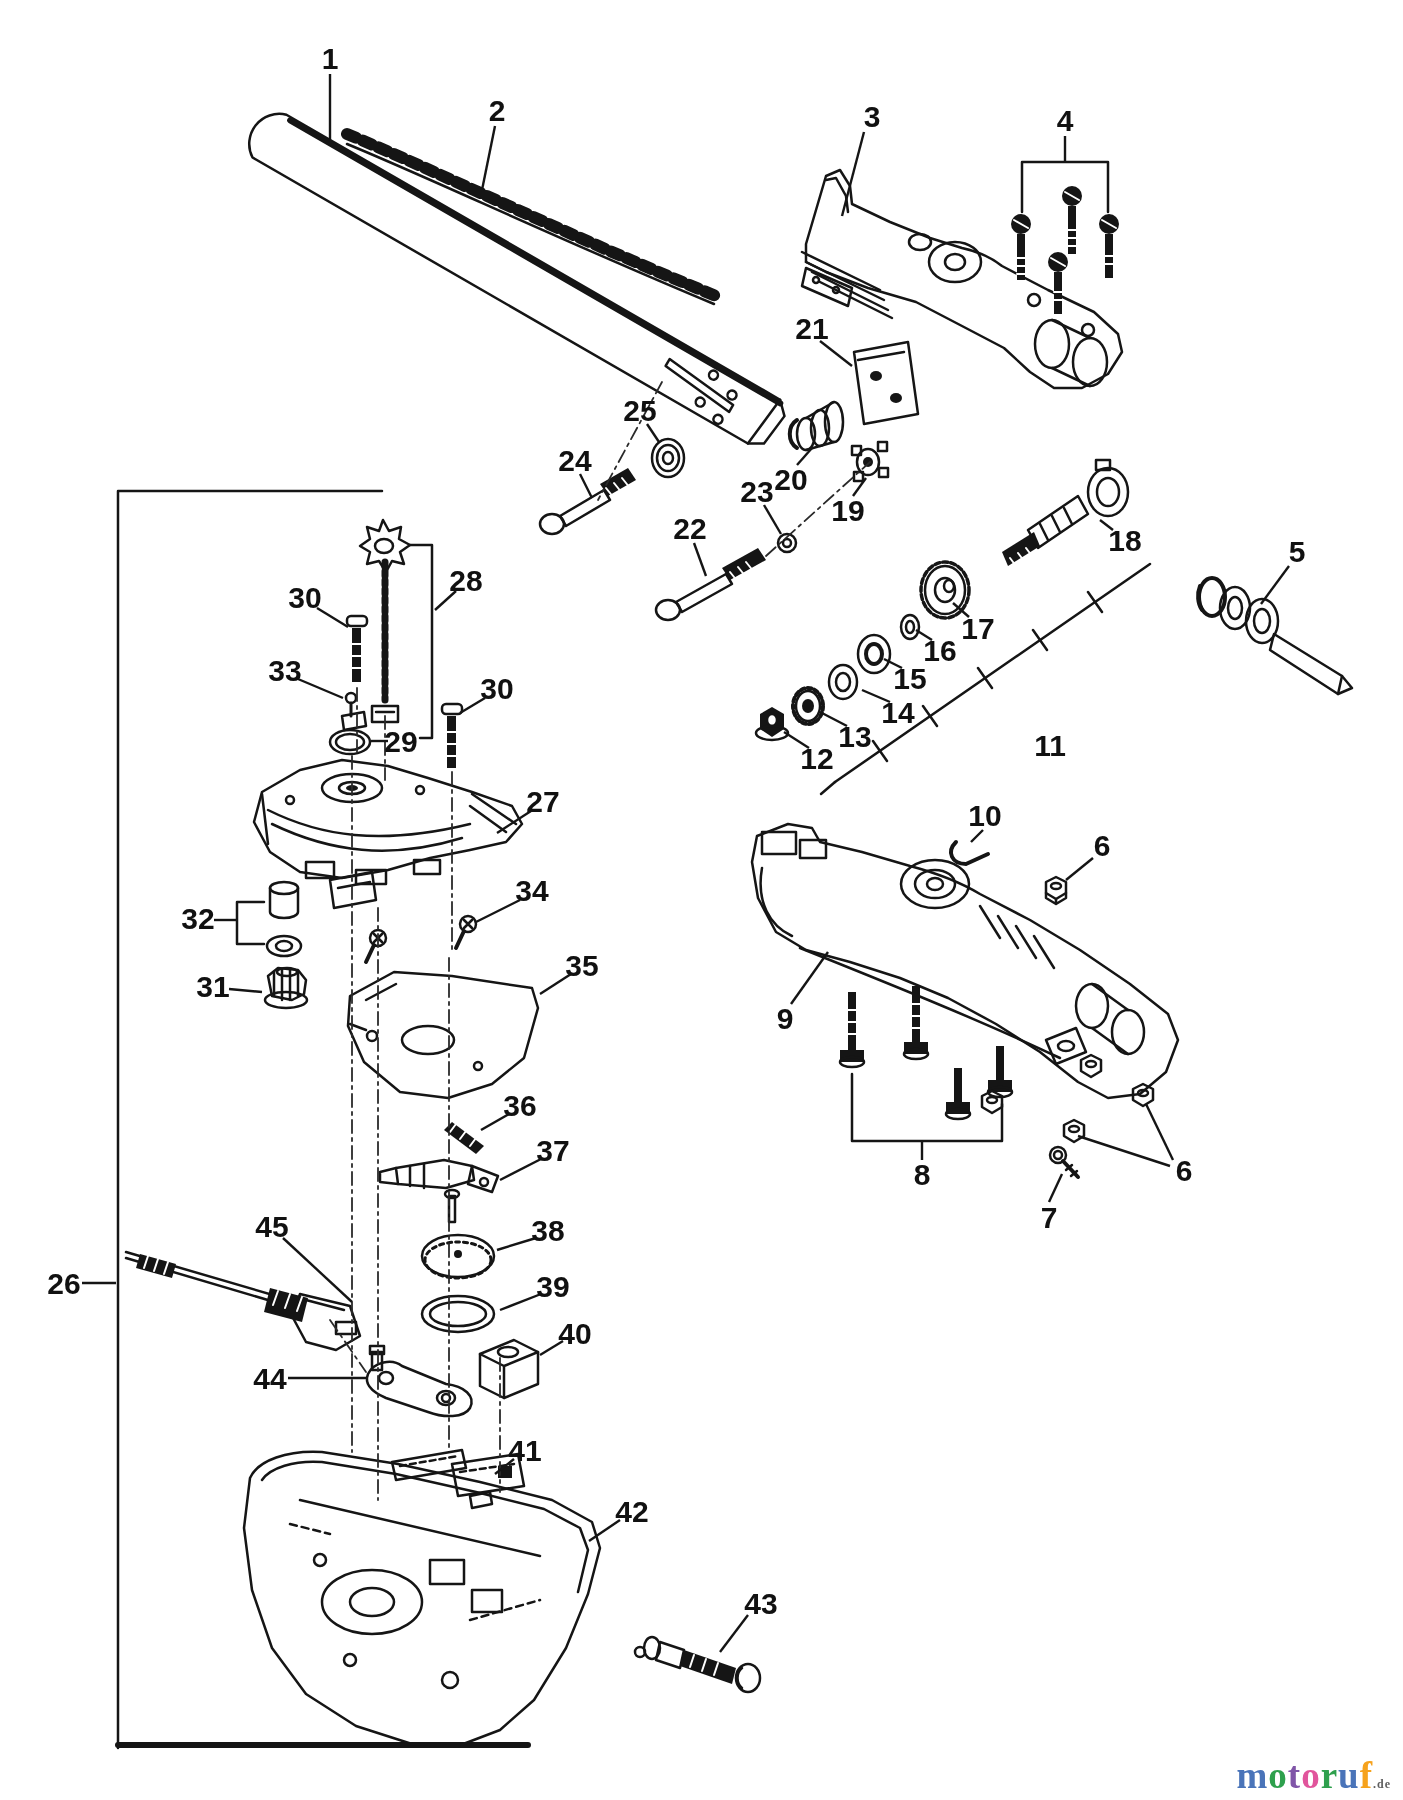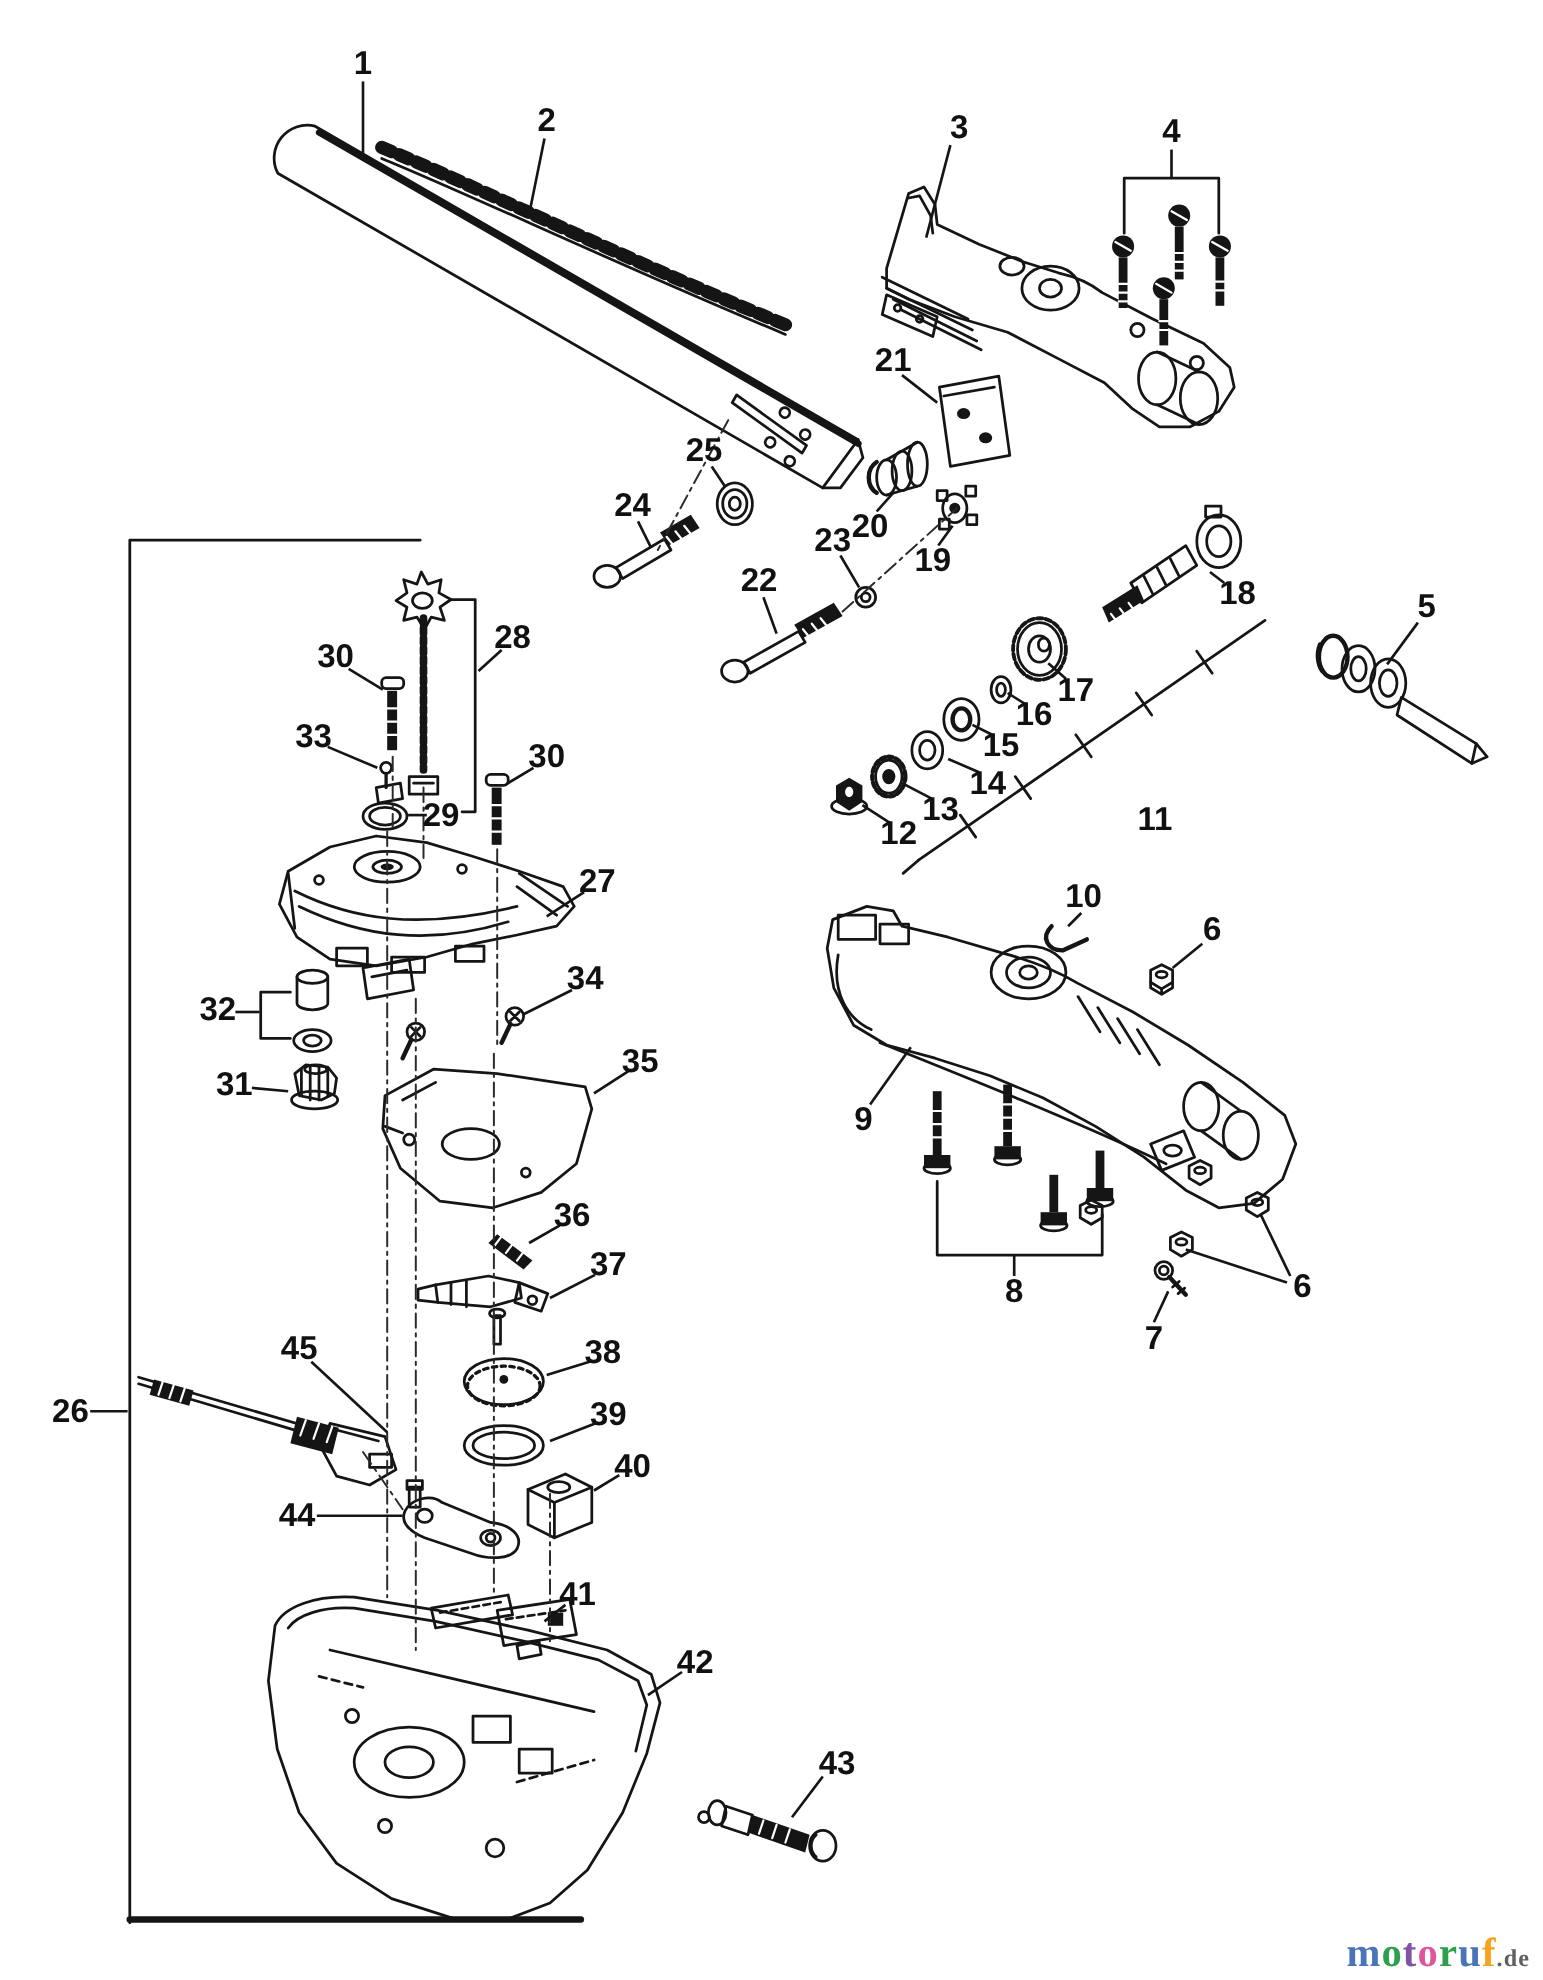--- a/index.html
+++ b/index.html
@@ -13,21 +13,21 @@
   .art .wh{stroke:#ffffff;stroke-width:2;}
   .art .thick{stroke-width:6;}
   .art .med{stroke-width:4;}
   .art .dd{stroke:#2a2a2a;stroke-width:1.8;stroke-dasharray:13 5 3 5;}
   .art .chain{stroke-width:12;stroke-dasharray:10 7;}
   .art .bead{stroke-width:7;stroke-dasharray:5 4;}
   .leader{fill:none;stroke:#151515;stroke-width:2.4;}
   .callout{font:bold 30px "Liberation Sans",sans-serif;fill:#111;text-anchor:middle;dominant-baseline:central;}
   .logo{position:absolute;right:12px;bottom:6px;font-family:"Liberation Serif",serif;
         font-weight:bold;font-size:37px;letter-spacing:1px;line-height:1;}
-  .logo-suffix{font-size:22px;font-weight:bold;text-align:right;}
+  .logo-suffix{font-size:12px;font-weight:bold;text-align:right;}
 </style>
 </head>
 <body>
 
 <div class="stage">
 <svg width="1403" height="1800" viewBox="0 0 1403 1800">
 
   <g class="art">
 
     <g transform="translate(258,96) rotate(30)">

